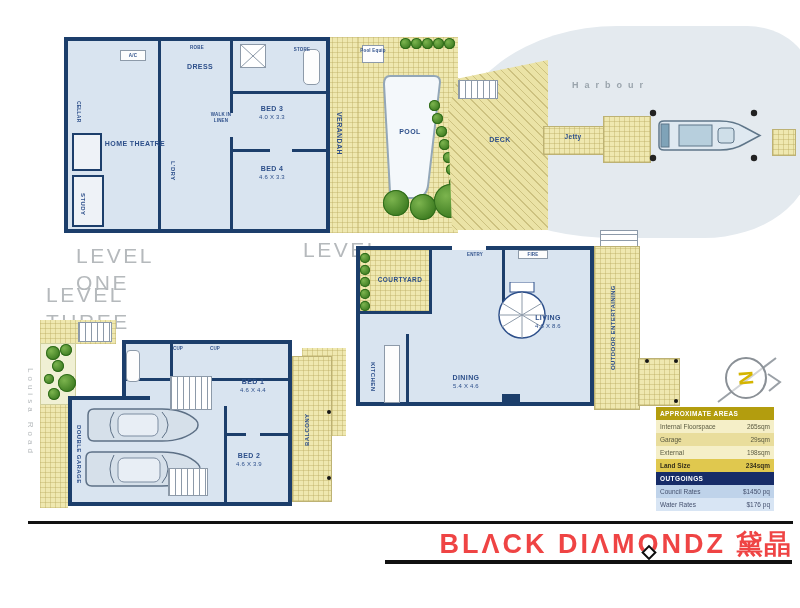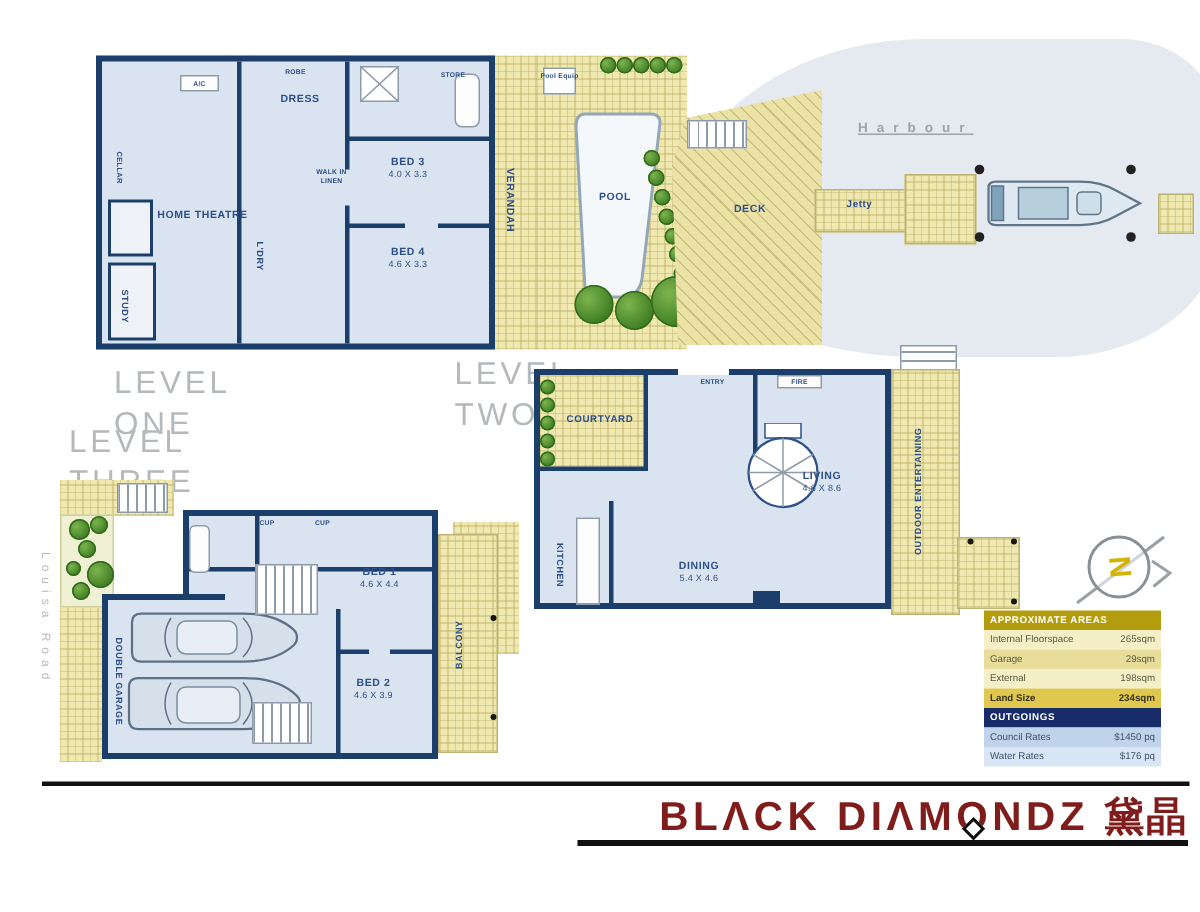--- a/index.html
+++ b/index.html
@@ -44,37 +44,37 @@
   .t-head.gold{background:#b39d0e;}
   .t-head.navy{background:#172c68;}
   .t-row{height:13px;display:flex;align-items:center;justify-content:space-between;padding:0 4px;
          color:#5a5a40;}
   .t-row.ya{background:#f5efc8;} .t-row.yb{background:#e9dd9c;}
   .t-row.land{background:#e0c84e;color:#37321c;font-weight:bold;}
   .t-row.ba{background:#bfd3ea;color:#44506e;} .t-row.bb{background:#d8e5f4;color:#44506e;}
   
   .footer-rule{position:absolute;left:28px;top:521px;width:765px;height:3px;background:#111;}
   .address{position:absolute;left:76px;top:532px;font-size:27px;color:#3d3d3d;letter-spacing:.5px;}
-  .logo{position:absolute;right:8px;top:526px;font-size:27px;font-weight:bold;color:#7f1d1d;
+  .logo{position:absolute;right:8px;top:526px;font-size:27px;font-weight:bold;color:#ef4444;
         letter-spacing:3px;white-space:nowrap;}
   .logo .cjk{margin-left:10px;letter-spacing:1px;}
   .logo-o{position:relative;display:inline-block;}
   .logo-o .di{position:absolute;left:50%;bottom:2px;width:7px;height:7px;border:2.5px solid #0d0d0d;
         background:#fff;transform:translateX(-50%) rotate(45deg);}
   .logo-rule{position:absolute;right:8px;top:560px;width:407px;height:4px;background:#111;}
   .tagline{position:absolute;right:8px;top:569px;font-size:9.5px;font-weight:bold;color:#1a1a1a;
         letter-spacing:4.5px;}
 </style>
 </head>
 <body>
 
 <div id="canvas">
 
   <div class="harbour" style="left:452px;top:26px;width:360px;height:212px;"></div>
-  <div class="harbour-lbl" style="left:572px;top:80px;text-decoration:underline;">Harbour</div>
+  <div class="harbour-lbl" style="left:572px;top:80px;">Harbour</div>
 
   <div class="outdoor" style="left:322px;top:37px;width:36px;height:196px;"></div>
   <div class="lbl vd" style="left:334px;top:100px;height:66px;">VERANDAH</div>
   <div class="outdoor" style="left:358px;top:37px;width:100px;height:196px;"></div>
   <div class="whitebox" style="left:362px;top:45px;width:22px;height:18px;"></div>
   <div class="lbl tiny" style="left:360px;top:48px;width:26px;">Pool Equip</div>
 
   <svg class="abs" style="left:382px;top:74px;" width="62" height="128">
     <path d="M8 2 L52 2 Q58 2 58 8 L46 112 Q44 124 32 124 L14 124 Q8 124 8 118 L2 10 Q2 2 8 2 Z" fill="#f4f8fb" stroke="#93a7b8" stroke-width="2"></path>
   </svg>
@@ -154,21 +154,20 @@
     <span class="dims">4.6 X 3.3</span>
   </div>
   <div class="lbl tiny" style="left:288px;top:47px;width:28px;">STORE</div>
 
   <div class="caption" style="left:76px;top:242px;">
     <div>LEVEL</div>
     <div>ONE</div>
   </div>
   <div class="caption" style="left:303px;top:236px;">
     <div>LEVEL</div>
-    <div>TWO</div>
   </div>
   <div class="caption" style="left:46px;top:281px;">
     <div>LEVEL</div>
     <div>THREE</div>
   </div>
 
   <div class="outdoor" style="left:302px;top:348px;width:44px;height:88px;"></div>
   <div class="stairs-h" style="left:600px;top:230px;width:38px;height:24px;"></div>
   <div class="outdoor" style="left:594px;top:246px;width:44px;height:162px;border:1px solid #bdb274;"></div>
   <div class="outdoor" style="left:638px;top:358px;width:40px;height:46px;border:1px solid #bdb274;"></div>

